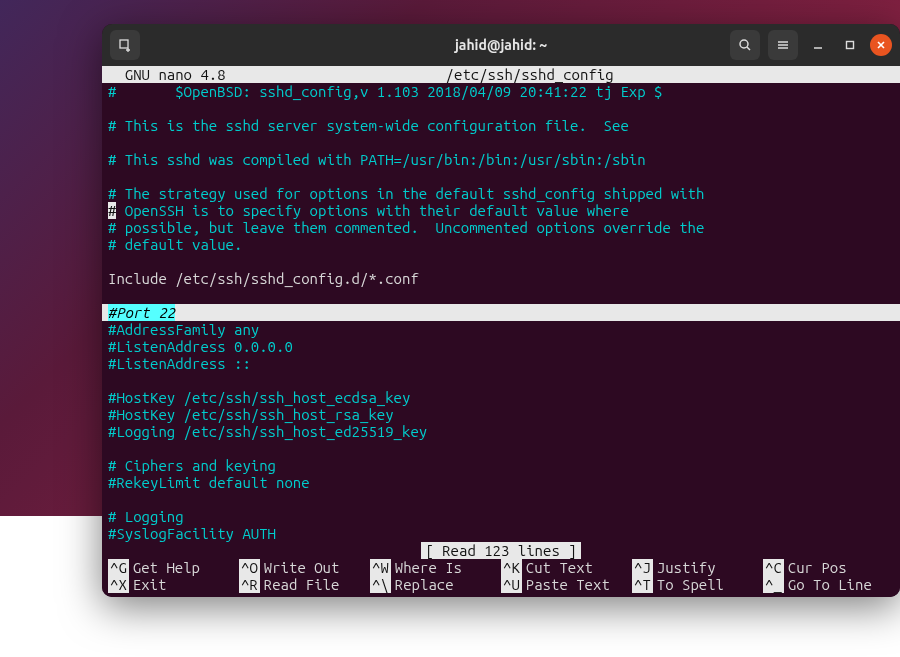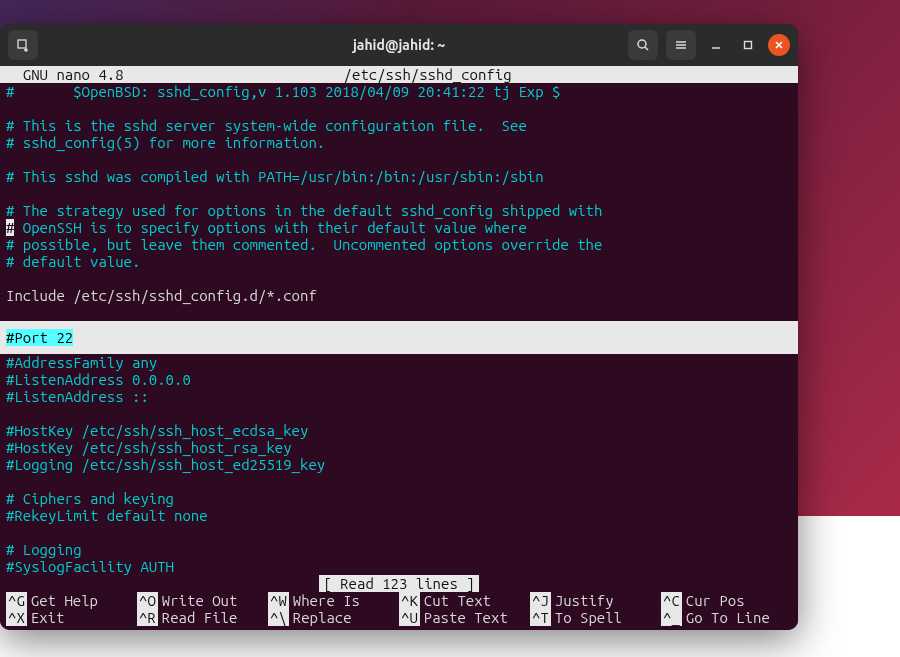--- a/index.html
+++ b/index.html
@@ -9,21 +9,21 @@
     height: 657px;
     overflow: hidden;
     font-family: "Ubuntu Mono", "DejaVu Sans Mono", "Liberation Mono", monospace;
   }
   .desktop {
     width: 900px;
     height: 516px;
     background: linear-gradient(135deg, #42275a 0%, #5a1a3a 30%, #7a1f3f 60%, #a92a48 100%);
     display: flex;
     align-items: flex-start;
-    justify-content: flex-start;
+    justify-content: flex-end;
   }
   .window {
     margin-top: 24px;
     width: 798px;
     background: #2d0922;
     border-radius: 10px;
     box-shadow: 0 10px 40px rgba(0,0,0,.5);
     overflow: hidden;
   }
   .titlebar {
@@ -184,33 +184,32 @@
       </div>
     </div>
 
     <div class="term">
 
       <div class="row headerbar"><span>  GNU nano 4.8</span><span style="display:inline-block;width:220px"></span><span>/etc/ssh/sshd_config</span></div>
 
       <div class="row comment">#       $OpenBSD: sshd_config,v 1.103 2018/04/09 20:41:22 tj Exp $</div>
       <div class="row"></div>
       <div class="row comment"># This is the sshd server system-wide configuration file.  See</div>
-      <div class="row comment"># sshd_config(5) for more information.</div>
       <div class="row"></div>
       <div class="row comment"># This sshd was compiled with PATH=/usr/bin:/bin:/usr/sbin:/sbin</div>
       <div class="row"></div>
       <div class="row comment"># The strategy used for options in the default sshd_config shipped with</div>
       <div class="row comment"><span style="background:#e8e8e8;color:#111;">#</span><span> OpenSSH is to specify options with their default value where</span></div>
       <div class="row comment"># possible, but leave them commented.  Uncommented options override the</div>
       <div class="row comment"># default value.</div>
       <div class="row"></div>
       <div class="row normal">Include /etc/ssh/sshd_config.d/*.conf</div>
       <div class="row"></div>
 
-      <div class="row highlight-line" style="padding:8px 0;"><span style="padding-left:6px"><span class="highlight-span">#Port 22</span></span></div>
+      <div class="row highlight-line" style="padding:0 0;font-style:italic;"><span style="padding-left:6px"><span class="highlight-span">#Port 22</span></span></div>
 
       <div class="row comment">#AddressFamily any</div>
       <div class="row comment">#ListenAddress 0.0.0.0</div>
       <div class="row comment">#ListenAddress ::</div>
       <div class="row"></div>
       <div class="row comment">#HostKey /etc/ssh/ssh_host_ecdsa_key</div>
       <div class="row comment">#HostKey /etc/ssh/ssh_host_rsa_key</div>
       <div class="row comment">#Logging /etc/ssh/ssh_host_ed25519_key</div>
       <div class="row"></div>
       <div class="row comment"># Ciphers and keying</div>

